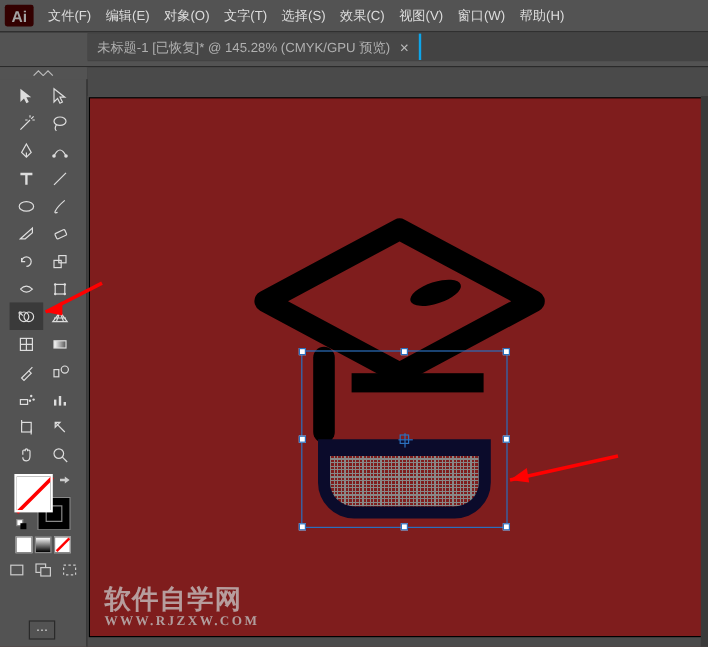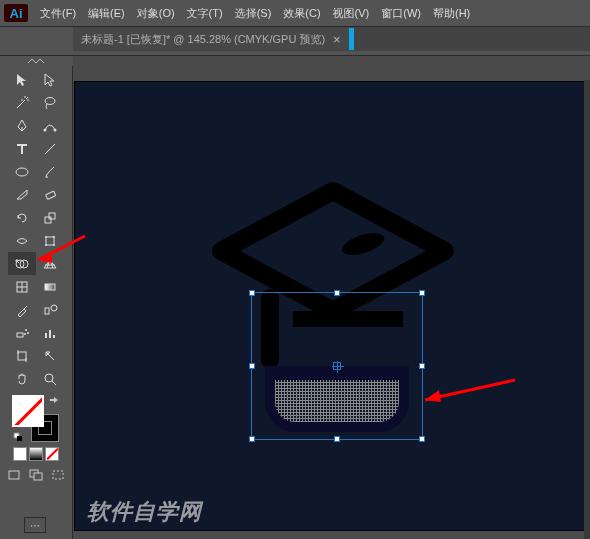--- a/index.html
+++ b/index.html
@@ -1,26 +1,26 @@
 <!DOCTYPE html>
 <html><head>
 <meta charset="utf-8">
 <style>
 * { margin: 0; padding: 0; box-sizing: border-box; }
 body { width: 590px; height: 539px; background: #4a4a4a; font-family: "Microsoft YaHei", Arial, sans-serif; font-size: 12px; color: #ddd; overflow: hidden; position: relative; }
 
 
 .title-bar { display: flex; align-items: center; height: 26px; background: #535353; padding: 0 4px; }
-.app-logo { background: #330000; color: #0ea5e9; font-weight: bold; width: 24px; height: 18px; display: flex; align-items: center; justify-content: center; margin-right: 6px; border-radius: 2px; font-size: 13px; }
+.app-logo { background: #330000; color: #a3a3a3; font-weight: bold; width: 24px; height: 18px; display: flex; align-items: center; justify-content: center; margin-right: 6px; border-radius: 2px; font-size: 13px; }
 .menu-item { padding: 0 6px; font-size: 11px; cursor: pointer; }
 .options-bar { height: 30px; background: #535353; border-top: 1px solid #2a2a2a; border-bottom: 1px solid #2a2a2a; }
 
 
 .tab-bar { margin-left: 73px; height: 24px; background: #434343; display: flex; align-items: center; }
-.doc-tab { display: flex; align-items: center; height: 22px; padding: 0 8px; background: #474747; color: #b0b0b0; font-size: 11px; border-right:5px solid #0ea5e9; }
+.doc-tab { display: flex; align-items: center; height: 22px; padding: 0 8px; background: #474747; color: #b0b0b0; font-size: 11px; border-right:2px solid #0ea5e9; }
 .close-x { margin-left: 8px; font-size: 13px; color: #bbb; cursor: pointer; }
 
 
 .tool-panel { position: absolute; left: 0; top: 56px; width: 73px; height: calc(539px - 56px); background: #535353; border-right: 1px solid #2a2a2a; display: flex; flex-direction: column; align-items: center; }
 .tool-toggle { width: 73px; height: 10px; display:flex; justify-content:center; align-items:center; background:#535353; }
 .tool-toggle svg { display:block;}
 .tools-grid { display: grid; grid-template-columns: 28px 28px; gap: 0; padding: 2px 0; }
 .tool { width: 28px; height: 23px; display:flex; align-items:center; justify-content:center; cursor: pointer; }
 .tool.active { background: #3a3a3a; }
 .tool svg { display:block; }
@@ -40,21 +40,21 @@
 .mode.grad { background:linear-gradient(#fff,#000);}
 .mode.none { background:#fff; position:relative;}
 .mode.none::after{content:"";position:absolute;left:-1px;top:5px;width:15px;height:2px;background:red;transform:rotate(-45deg);}
 .screen-row { display:flex; margin-top:4px;}
 .screen-row .sbtn{width:20px;height:16px;margin:1px;display:flex;align-items:center;justify-content:center;}
 
 .expand-stub { position:absolute; bottom:6px; left:24px; width:22px; height:16px; background:#535353; border:1px solid #2a2a2a; display:flex; align-items:center; justify-content:center; font-size:10px; }
 
 
 .canvas-wrap { position:absolute; left:73px; top:80px; right:0; bottom:0; background:#4b4b4b; display:flex; align-items:flex-start; justify-content:flex-start; }
-.canvas { background:#0f172a; width:590px; height:448px; position:relative; box-shadow: 0 0 0 1px #000; margin: 2px 0 0 2px; font-style: italic; }
+.canvas { background:#7f1d1d; width:590px; height:448px; position:relative; box-shadow: 0 0 0 1px #000; margin: 2px 0 0 2px; }
 
 
 .art { position:absolute; left:50%; top:44%; transform:translate(-50%,-50%); }
 
 
 .sel-box { position:absolute; border:1px solid #2b6fbd; }
 .sel-handle { position:absolute; width:6px; height:6px; background:#fff; border:1px solid #2b6fbd; }
 .sel-center { position:absolute; width:8px; height:8px; border:1px solid #2b6fbd; background:transparent; border-radius:0; }
 .sel-center::before,.sel-center::after{content:"";position:absolute;background:#2b6fbd;}
 .sel-center::before{left:3px;top:-2px;width:1px;height:12px;}
@@ -351,20 +351,21 @@
       <div class="sel-center" style="left:calc(50% - 4px); top:calc(50% - 4px);"></div>
     </div>
 
     <svg class="arrow" style="left:330px; top:290px;" width="120" height="40">
       <line x1="110" y1="8" x2="20" y2="28" stroke="#ff0000" stroke-width="3"></line>
       <polygon points="20,28 34,18 36,30" fill="#ff0000"></polygon>
     </svg>
 
     <div class="watermark">
       <div>软件自学网</div>
+      <div class="sub">WWW.RJZXW.COM</div>
     </div>
   </div>
 </div>
 
 <svg class="arrow" style="position:absolute; left:30px; top:230px;" width="60" height="40">
   <line x1="55" y1="6" x2="8" y2="30" stroke="#ff0000" stroke-width="3"></line>
   <polygon points="8,30 22,21 22,33" fill="#ff0000"></polygon>
 </svg>
 
 <div class="rscroll"></div>

